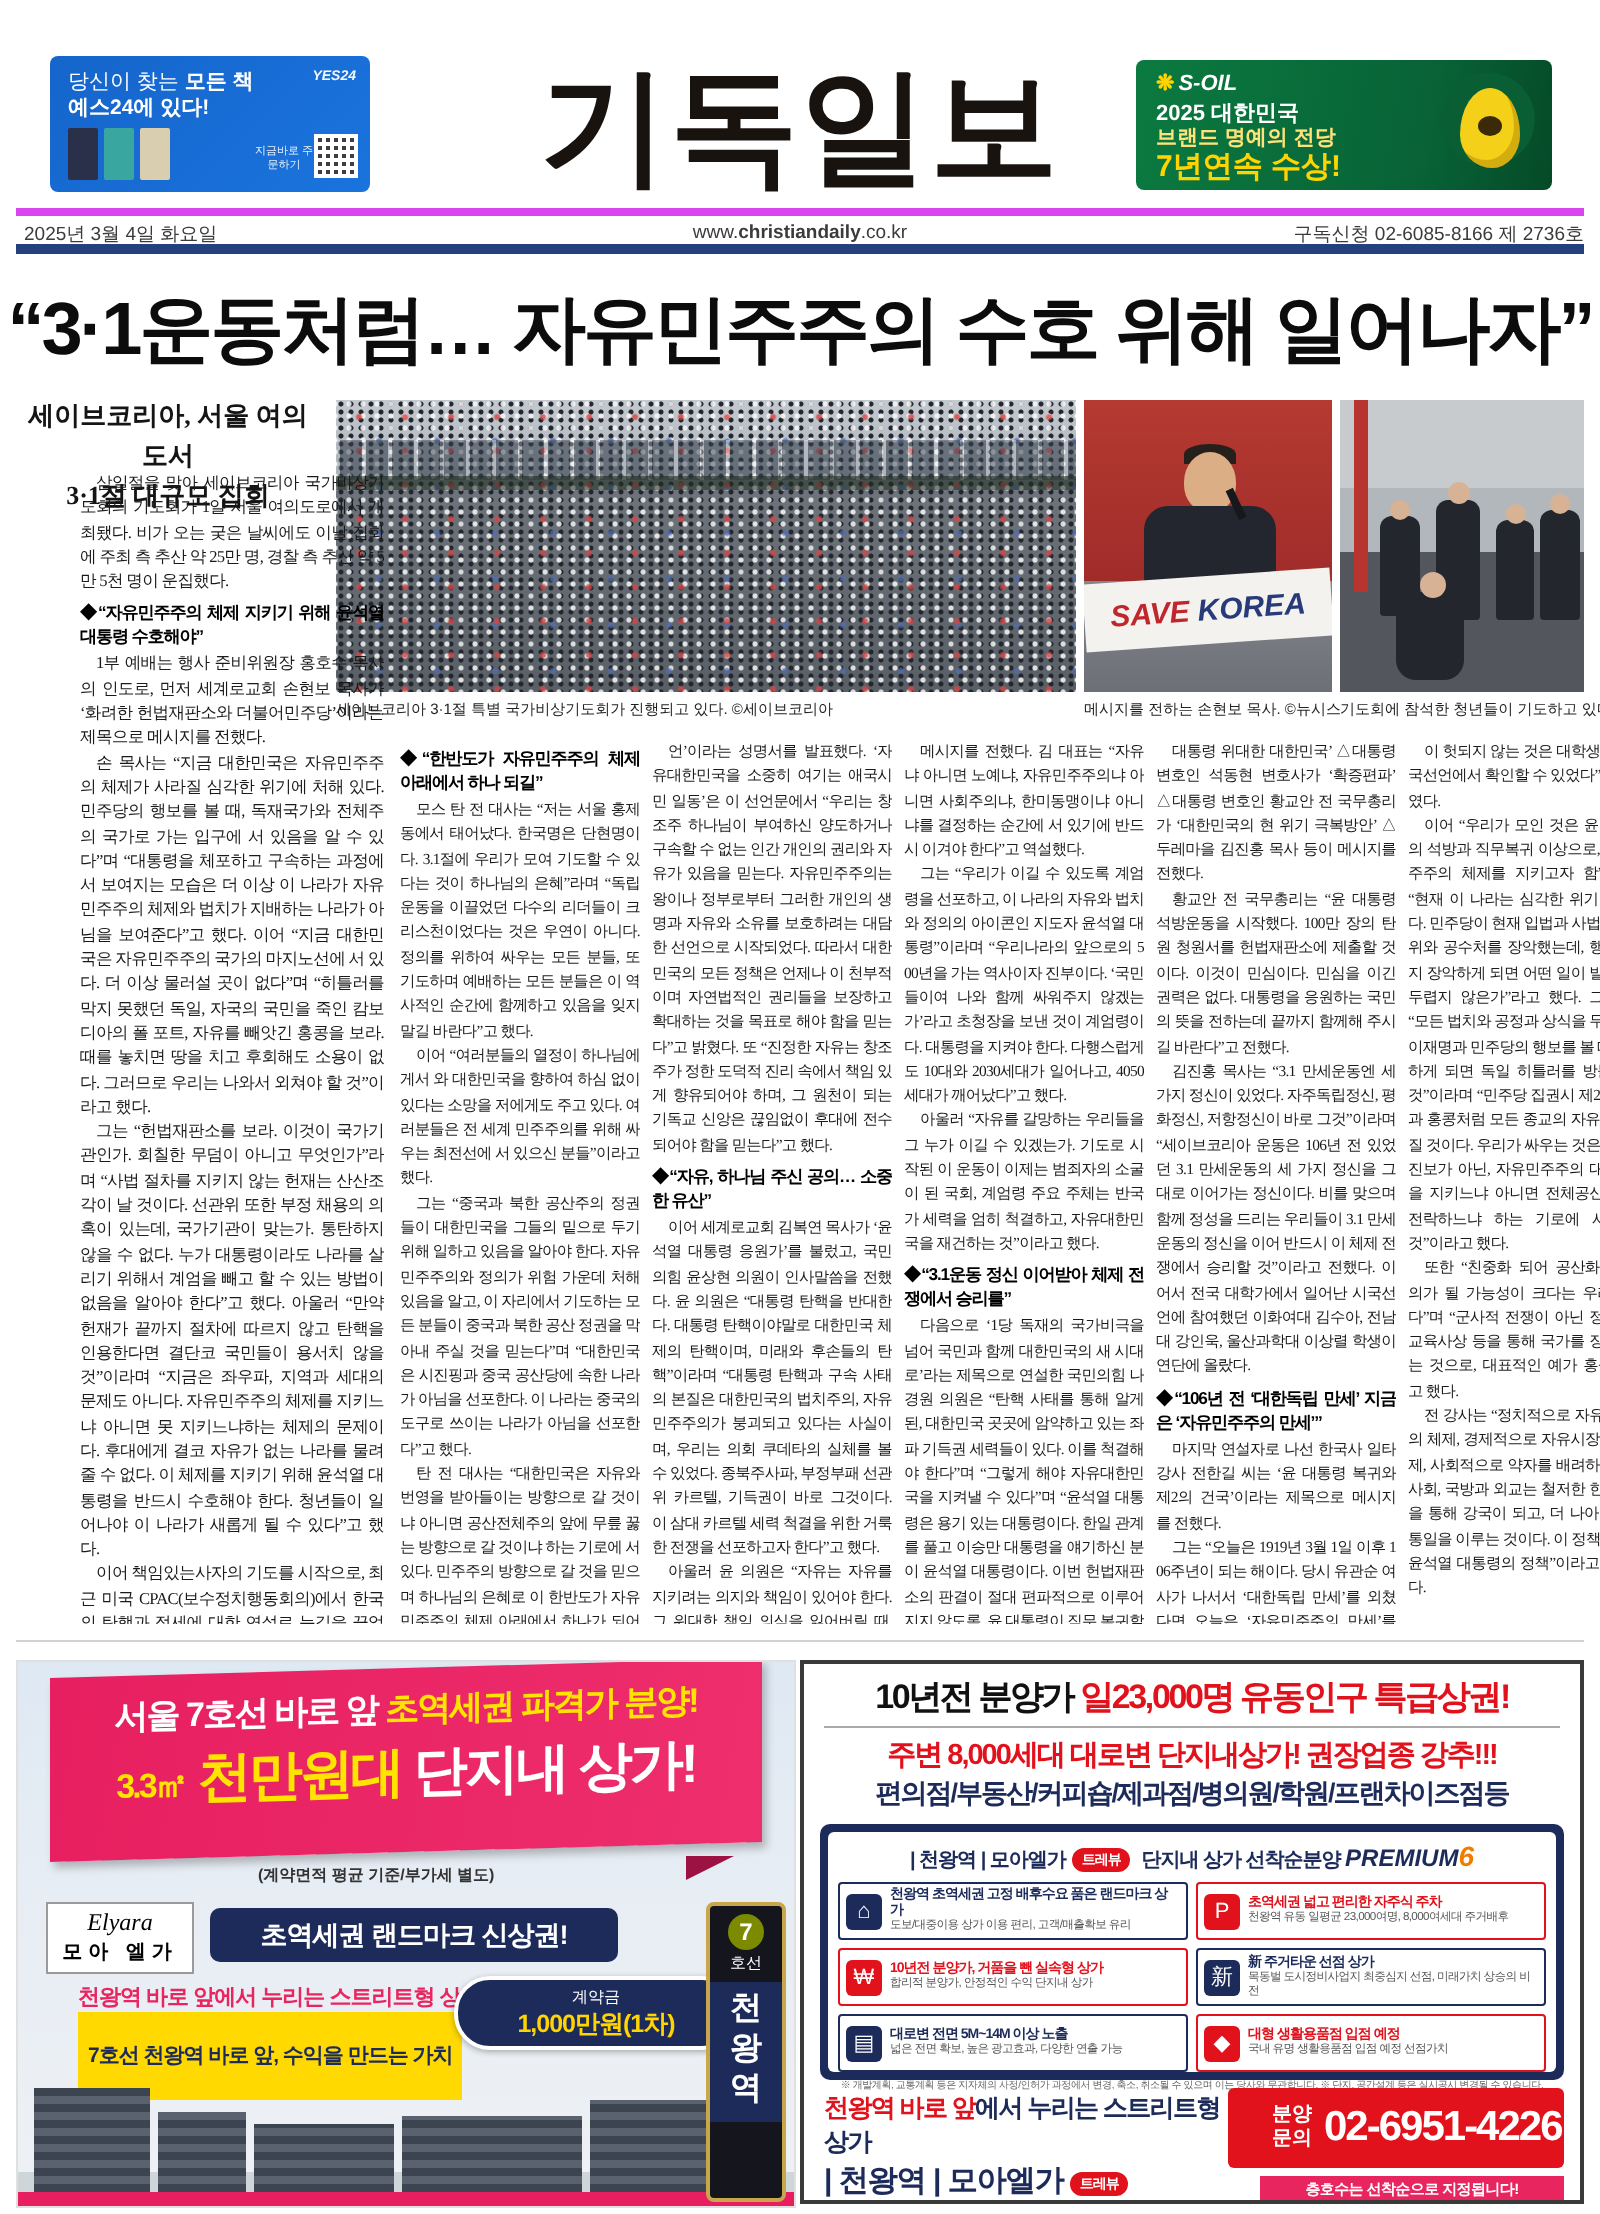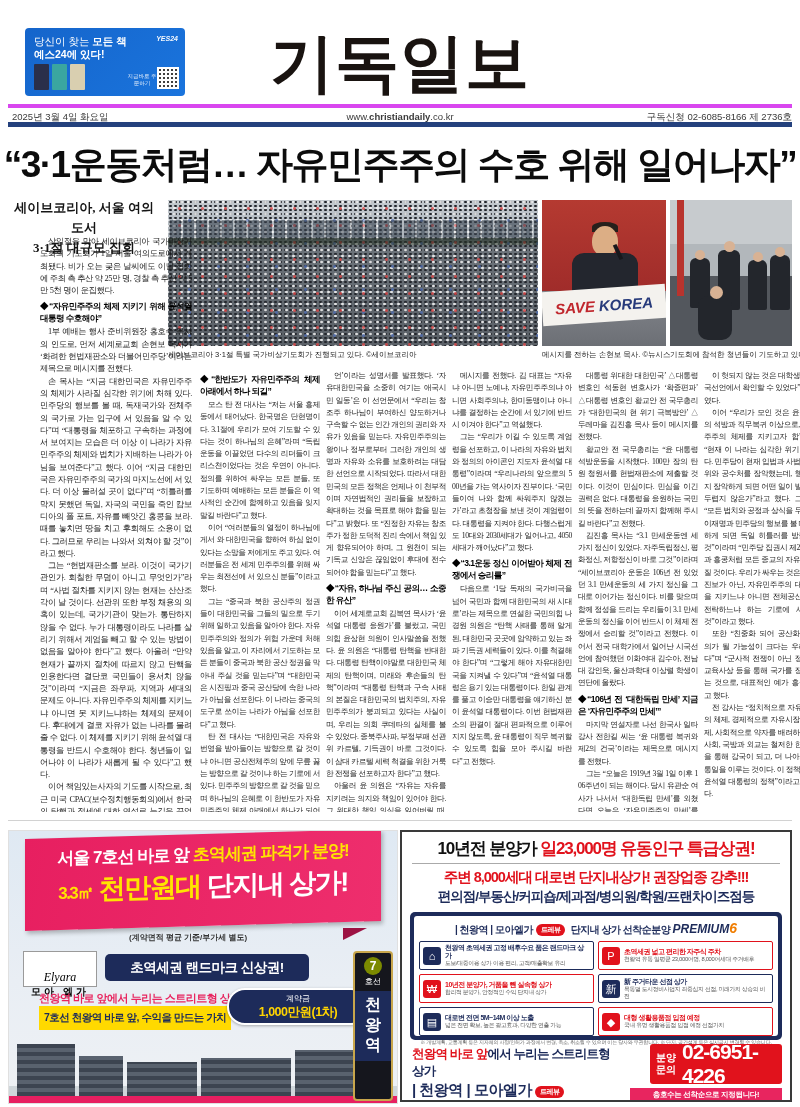--- a/index.html
+++ b/index.html
@@ -90,27 +90,27 @@
   #adL .banner{position:absolute;left:16px;top:3px;width:356px;height:92px;text-align:center;
        background:linear-gradient(100deg,#e71f60,#ee2e6d);transform:skewY(-1.6deg);box-shadow:2px 3px 4px rgba(0,0,0,.25);}
   #adL .banner .b1{margin-top:9px;font-size:17px;font-weight:900;color:#fff;letter-spacing:-1px;}
   #adL .banner .b1 .yl{color:#ffe400;}
   #adL .banner .b2{font-size:27px;font-weight:900;color:#fff;letter-spacing:-1.5px;margin-top:2px;}
   #adL .banner .b2 .sm{font-size:17px;color:#ffe400;}
   #adL .banner .b2 .yl{color:#ffe400;}
   #adL .fold{position:absolute;left:334px;top:97px;width:0;height:0;border-left:24px solid #9c1243;border-bottom:12px solid transparent;}
   #adL .note{position:absolute;left:120px;top:101px;font-size:8px;font-weight:700;color:#333;}
   #adL .logo{position:absolute;left:14px;top:120px;width:72px;height:34px;background:#fff;border:1px solid #9a9a9a;text-align:center;}
-  #adL .logo .scr{font-family:"Liberation Serif",serif;font-style:italic;font-size:12px;margin-top:18px;}
+  #adL .logo .scr{font-family:"Liberation Serif",serif;font-style:italic;font-size:12px;margin-top:2px;}
   #adL .logo .kr{font-size:10px;font-weight:700;letter-spacing:3px;}
   #adL .pill{position:absolute;left:96px;top:123px;width:204px;height:27px;background:#1d2b5a;border-radius:5px;
        color:#fff;font-weight:900;font-size:13.5px;text-align:center;line-height:27px;letter-spacing:-0.5px;}
   #adL .street{position:absolute;left:30px;top:160px;font-size:11px;font-weight:900;color:#e8255f;letter-spacing:-0.5px;}
   #adL .hl{position:absolute;left:30px;top:175px;font-size:10.5px;font-weight:900;color:#1d2b5a;background:#ffd900;
-       padding:5px 5px;letter-spacing:-0.5px;}
+       padding:15px 5px;letter-spacing:-0.5px;}
   #adL .oval{position:absolute;left:218px;top:157px;width:138px;height:33px;background:#1d2b5a;border:2px solid #fff;
        border-radius:18px;text-align:center;color:#fff;box-shadow:0 1px 3px rgba(0,0,0,.3);}
   #adL .oval .dl{font-size:8px;margin-top:3px;}
   #adL .oval .dv{font-size:12.5px;font-weight:900;color:#ffd400;letter-spacing:-0.5px;}
   #adL .bld{position:absolute;left:0;right:0;bottom:7px;height:58px;}
   #adL .bld .b{position:absolute;bottom:0;background:repeating-linear-gradient(0deg,#3c4450 0 4px,#59626e 4px 8px);}
   #adL .base{position:absolute;left:0;right:0;bottom:7px;height:10px;background:#cfd6da;}
   #adL .pink{position:absolute;left:0;right:0;bottom:0;height:7px;background:#e71f60;}
   #subway{position:absolute;right:4px;top:120px;width:36px;height:146px;background:#15161d;border:2px solid #c8a64c;
        border-radius:4px;text-align:center;color:#fff;}
@@ -139,21 +139,21 @@
   .feat .ic{flex:0 0 18px;height:18px;border-radius:3px;color:#fff;font-size:11px;line-height:18px;text-align:center;}
   .feat.navy .ic{background:#1d2b5a;} .feat.red .ic{background:#e1121c;}
   .feat .tt{font-size:7px;font-weight:800;letter-spacing:-0.5px;line-height:8px;}
   .feat.navy .tt{color:#1d2b5a;} .feat.red .tt{color:#e1121c;}
   .feat .dd{font-size:5.8px;color:#555;letter-spacing:-0.3px;line-height:7px;}
   #adR .pdisc{font-size:5px;color:#666;text-align:center;margin-top:3px;letter-spacing:-0.2px;}
   #adR .brow{position:absolute;left:10px;top:214px;right:170px;}
   #adR .brow .l1{font-size:12.5px;font-weight:900;letter-spacing:-0.8px;}
   #adR .brow .l1 .rd{color:#e1121c;} #adR .brow .l1 .nv{color:#1d2b5a;}
   #adR .brow .l2{font-size:15px;font-weight:900;color:#1d2b5a;letter-spacing:-0.5px;margin-top:1px;}
-  #adR .phone{position:absolute;right:8px;top:212px;width:132px;height:40px;background:#e1121c;border-radius:3px;color:#fff;display:flex;align-items:center;}
+  #adR .phone{position:absolute;right:8px;top:212px;width:152px;height:40px;background:#e1121c;border-radius:3px;color:#fff;display:flex;align-items:center;padding-left:16px;}
   #adR .phone .pl{flex:0 0 32px;font-size:10px;font-weight:800;line-height:12px;text-align:center;}
   #adR .phone .pn{font-size:21px;font-weight:900;letter-spacing:-1px;}
   #adR .first{position:absolute;right:8px;top:256px;width:152px;height:13px;background:#e8255f;color:#fff;
        font-size:7.5px;font-weight:800;text-align:center;line-height:13px;letter-spacing:-0.3px;}
 </style>
 </head>
 <body>
 
 <div id="page">
 
@@ -164,20 +164,29 @@
       <div class="bk" style="background:#2a2f4a"></div>
       <div class="bk" style="background:#3aa6a0"></div>
       <div class="bk" style="background:#d9cfb0"></div>
     </div>
     <div class="order">지금바로 주문하기</div>
     <div class="qr"></div>
   </div>
 
   <div id="masthead">기독일보</div>
 
+  <div id="soil">
+    <div class="slogo"><i>❋</i><span>S-OIL</span></div>
+    <div class="l1">2025 대한민국</div>
+    <div class="l2">브랜드 명예의 전당</div>
+    <div class="l3">7년연속 수상!</div>
+    <div class="lemonwrap">
+        <div class="lemon"></div>
+      </div>
+  </div>
 
   <div id="dateline">
     <span class="dl">2025년 3월 4일 화요일</span>
     <span class="dc"><span>www.</span><b>christiandaily</b><span>.co.kr</span></span>
     <span class="dr">구독신청 02-6085-8166 제 2736호</span>
   </div>
   <div id="navybar"></div>
 
   <div id="headline">“3·1운동처럼… 자유민주주의 수호 위해 일어나자”</div>
 
@@ -231,20 +240,21 @@
     </div>
   <div id="col3" class="col">
       <p>언’이라는 성명서를 발표했다. ‘자유대한민국을 소중히 여기는 애국시민 일동’은 이 선언문에서 “우리는 창조주 하나님이 부여하신 양도하거나 구속할 수 없는 인간 개인의 권리와 자유가 있음을 믿는다. 자유민주주의는 왕이나 정부로부터 그러한 개인의 생명과 자유와 소유를 보호하려는 대담한 선언으로 시작되었다. 따라서 대한민국의 모든 정책은 언제나 이 천부적이며 자연법적인 권리들을 보장하고 확대하는 것을 목표로 해야 함을 믿는다”고 밝혔다. 또 “진정한 자유는 창조주가 정한 도덕적 진리 속에서 책임 있게 향유되어야 하며, 그 원천이 되는 기독교 신앙은 끊임없이 후대에 전수되어야 함을 믿는다”고 했다.</p>
       <p class="sub">◆“자유, 하나님 주신 공의… 소중한 유산”</p>
       <p>이어 세계로교회 김복연 목사가 ‘윤석열 대통령 응원가’를 불렀고, 국민의힘 윤상현 의원이 인사말씀을 전했다. 윤 의원은 “대통령 탄핵을 반대한다. 대통령 탄핵이야말로 대한민국 체제의 탄핵이며, 미래와 후손들의 탄핵”이라며 “대통령 탄핵과 구속 사태의 본질은 대한민국의 법치주의, 자유민주주의가 붕괴되고 있다는 사실이며, 우리는 의회 쿠데타의 실체를 볼 수 있었다. 종북주사파, 부정부패 선관위 카르텔, 기득권이 바로 그것이다. 이 삼대 카르텔 세력 척결을 위한 거룩한 전쟁을 선포하고자 한다”고 했다.</p>
       <p>아울러 윤 의원은 “자유는 자유를 지키려는 의지와 책임이 있어야 한다. 그 위대한 책임 의식을 잃어버릴 때, 그 자리에 공산전체주의가 자리하게 되면서 자유를 잃어버린다”는 윤석열 대통령의 말을 전하기도 했다.</p>
     </div>
   <div id="col4" class="col">
       <p>메시지를 전했다. 김 대표는 “자유냐 아니면 노예냐, 자유민주주의냐 아니면 사회주의냐, 한미동맹이냐 아니냐를 결정하는 순간에 서 있기에 반드시 이겨야 한다”고 역설했다.</p>
       <p>그는 “우리가 이길 수 있도록 계엄령을 선포하고, 이 나라의 자유와 법치와 정의의 아이콘인 지도자 윤석열 대통령”이라며 “우리나라의 앞으로의 500년을 가는 역사이자 진부이다. ‘국민들이여 나와 함께 싸워주지 않겠는가’라고 초청장을 보낸 것이 계엄령이다. 대통령을 지켜야 한다. 다행스럽게도 10대와 2030세대가 일어나고, 4050세대가 깨어났다”고 했다.</p>
+      <p>아울러 “자유를 갈망하는 우리들을 그 누가 이길 수 있겠는가. 기도로 시작된 이 운동이 이제는 범죄자의 소굴이 된 국회, 계엄령 주요 주체는 반국가 세력을 엄히 척결하고, 자유대한민국을 재건하는 것”이라고 했다.</p>
       <p class="sub">◆“3.1운동 정신 이어받아 체제 전쟁에서 승리를”</p>
       <p>다음으로 ‘1당 독재의 국가비극을 넘어 국민과 함께 대한민국의 새 시대로’라는 제목으로 연설한 국민의힘 나경원 의원은 “탄핵 사태를 통해 알게 된, 대한민국 곳곳에 암약하고 있는 좌파 기득권 세력들이 있다. 이를 척결해야 한다”며 “그렇게 해야 자유대한민국을 지켜낼 수 있다”며 “윤석열 대통령은 용기 있는 대통령이다. 한일 관계를 풀고 이승만 대통령을 얘기하신 분이 윤석열 대통령이다. 이번 헌법재판소의 판결이 절대 편파적으로 이루어지지 않도록, 윤 대통령이 직무 복귀할 수 있도록 힘을 모아 주시길 바란다”고 전했다.</p>
     </div>
   <div id="col5" class="col">
       <p>대통령 위대한 대한민국’ △대통령 변호인 석동현 변호사가 ‘확증편파’ △대통령 변호인 황교안 전 국무총리가 ‘대한민국의 현 위기 극복방안’ △두레마을 김진홍 목사 등이 메시지를 전했다.</p>
       <p>황교안 전 국무총리는 “윤 대통령 석방운동을 시작했다. 100만 장의 탄원 청원서를 헌법재판소에 제출할 것이다. 이것이 민심이다. 민심을 이긴 권력은 없다. 대통령을 응원하는 국민의 뜻을 전하는데 끝까지 함께해 주시길 바란다”고 전했다.</p>
       <p>김진홍 목사는 “3.1 만세운동엔 세 가지 정신이 있었다. 자주독립정신, 평화정신, 저항정신이 바로 그것”이라며 “세이브코리아 운동은 106년 전 있었던 3.1 만세운동의 세 가지 정신을 그대로 이어가는 정신이다. 비를 맞으며 함께 정성을 드리는 우리들이 3.1 만세운동의 정신을 이어 반드시 이 체제 전쟁에서 승리할 것”이라고 전했다. 이어서 전국 대학가에서 일어난 시국선언에 참여했던 이화여대 김수아, 전남대 강인욱, 울산과학대 이상렬 학생이 연단에 올랐다.</p>
       <p class="sub">◆“106년 전 ‘대한독립 만세’ 지금은 ‘자유민주주의 만세’”</p>
       <p>마지막 연설자로 나선 한국사 일타강사 전한길 씨는 ‘윤 대통령 복귀와 제2의 건국’이라는 제목으로 메시지를 전했다.</p>
       <p>그는 “오늘은 1919년 3월 1일 이후 106주년이 되는 해이다. 당시 유관순 여사가 나서서 ‘대한독립 만세’를 외쳤다면 오늘은 ‘자유민주주의 만세’를 외치고 있다. 그 때나 지금이나 나라와 민족을 사랑하는 마음은 같은 것”이라며 “대한민국을 살리는 주인공은 바로 여러분”이라고 했다. 이어 “날이 갈수록 대통령 지지율과 탄핵 반대 지지율이 높아지는 것은, 윤석열 대통령이 비상계엄을 선포했지만 그것은 대한민국을 살리기 위한 구국적 결단이었음을 모든 국민들이 알아가며 계몽령이 된 것 아니겠는가”라며 “우리의 주장</p>

